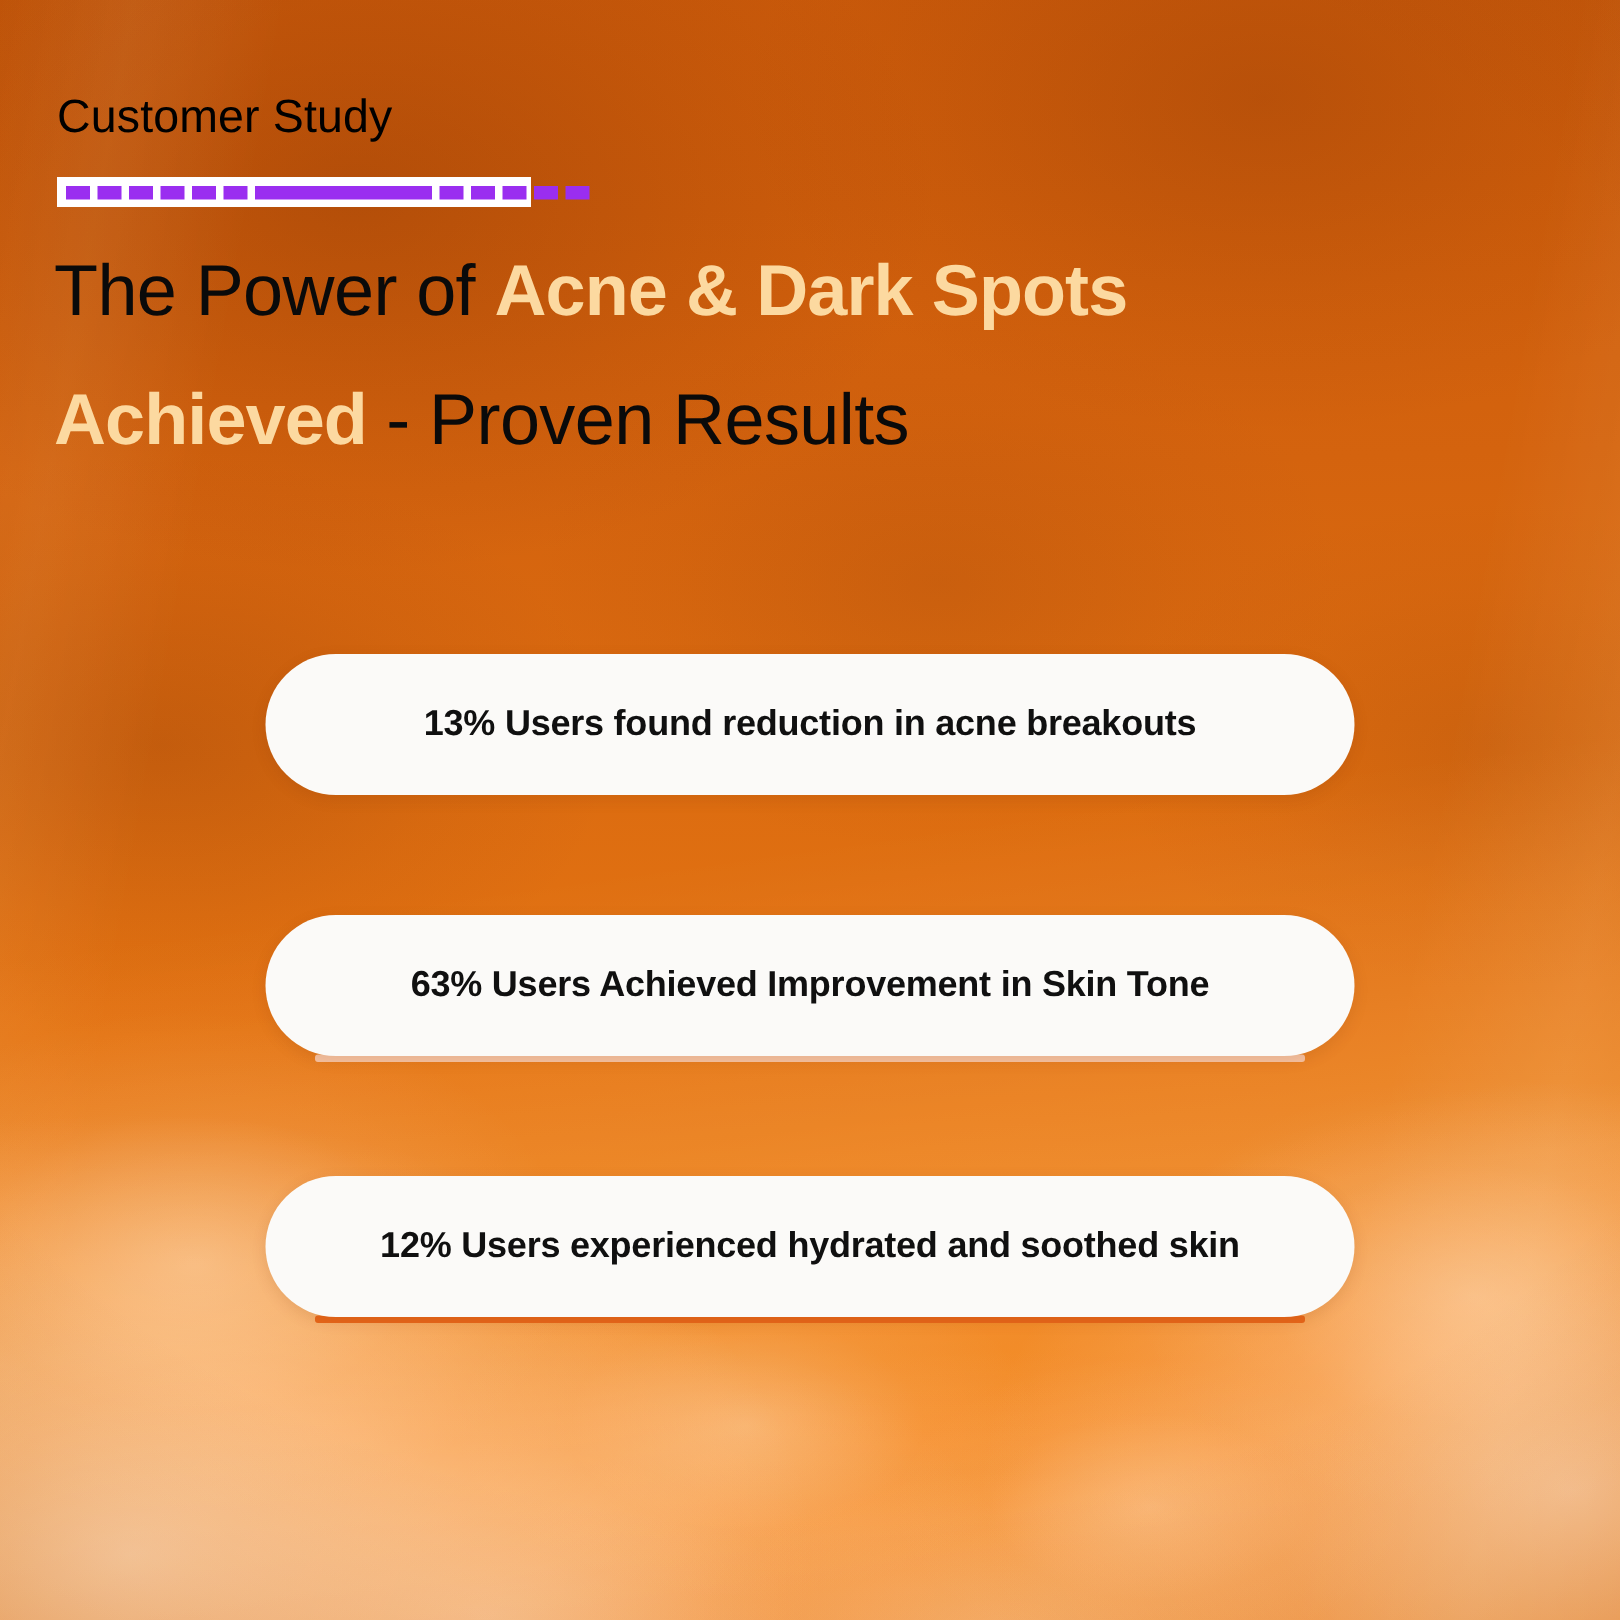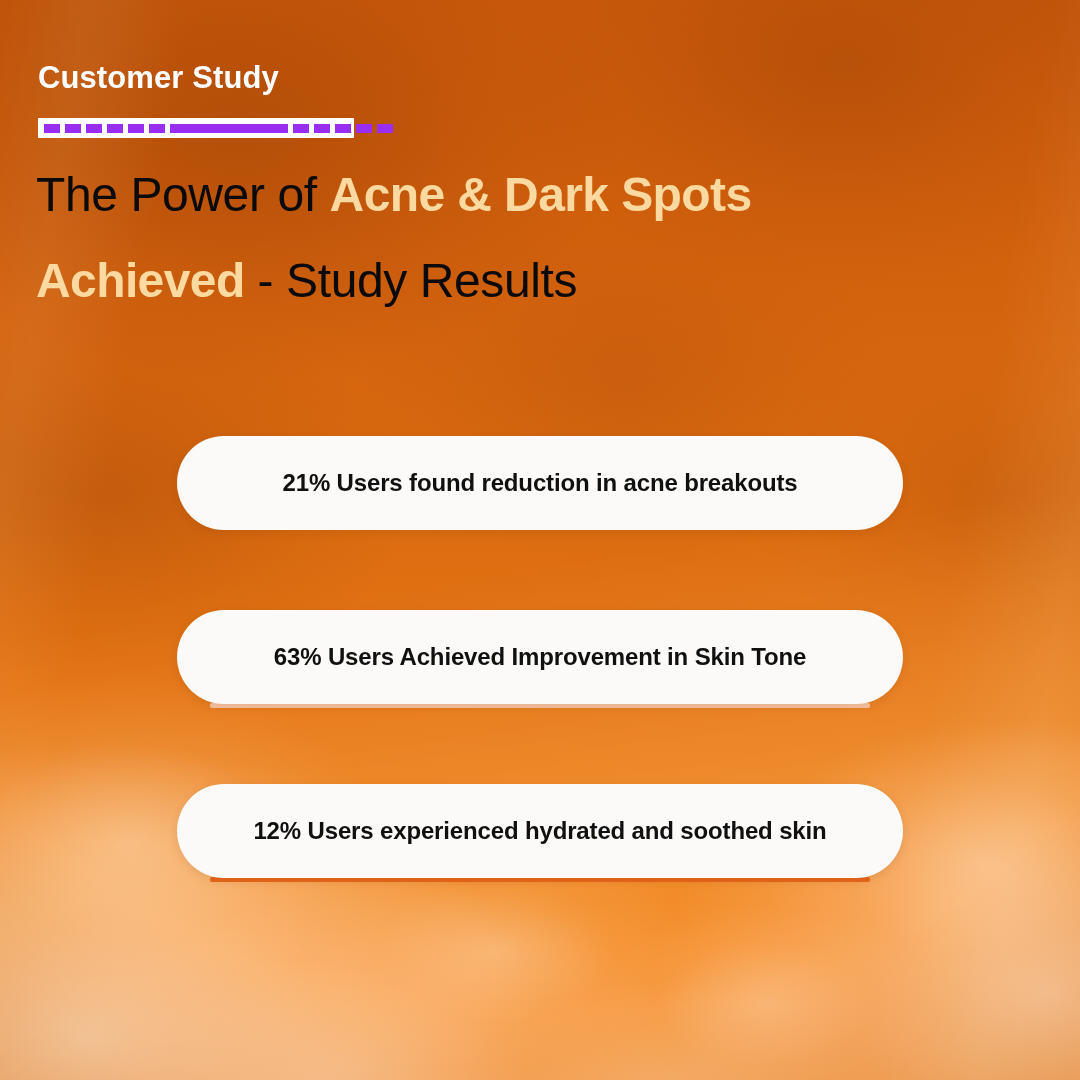--- a/index.html
+++ b/index.html
@@ -92,22 +92,22 @@
     width: 100%;
     height: 100%;
   }
 
   
   .eyebrow {
     position: absolute;
     left: 38px;
     top: 62px;
     font-size: 31px;
-    font-weight: 700;
-    color: #ffffff;
+    font-weight: 400;
+    color: #000000;
     letter-spacing: 0.1px;
     line-height: 1;
     white-space: nowrap;
   }
 
   
   .divider {
     position: absolute;
     left: 38px;
     top: 118px;
@@ -215,29 +215,29 @@
       <span class="dash dash-lg"></span>
       <span class="dash dash-sm"></span>
       <span class="dash dash-sm"></span>
       <span class="dash dash-sm"></span>
       <span class="dash dash-sm"></span>
       <span class="dash dash-sm"></span>
     </div>
 
     <div class="headline">
       <span class="hl-plain">The Power of </span><span class="hl-accent">Acne &amp; Dark Spots</span>
-      <span class="hl-line2"><span class="hl-accent">Achieved</span><span class="hl-plain"> - Study Results</span></span>
+      <span class="hl-line2"><span class="hl-accent">Achieved</span><span class="hl-plain"> - Proven Results</span></span>
     </div>
 
     <div class="stats">
 
       <div class="stat-wrap">
         <div class="stat-underbar" style="background: rgba(255, 255, 255, 0);"></div>
         <div class="stat-pill">
-          <span class="stat-text">21% Users found reduction in acne breakouts</span>
+          <span class="stat-text">13% Users found reduction in acne breakouts</span>
         </div>
       </div>
 
       <div class="stat-wrap">
         <div class="stat-underbar" style="background: rgb(247, 195, 162);"></div>
         <div class="stat-pill">
           <span class="stat-text">63% Users Achieved Improvement in Skin Tone</span>
         </div>
       </div>
 

